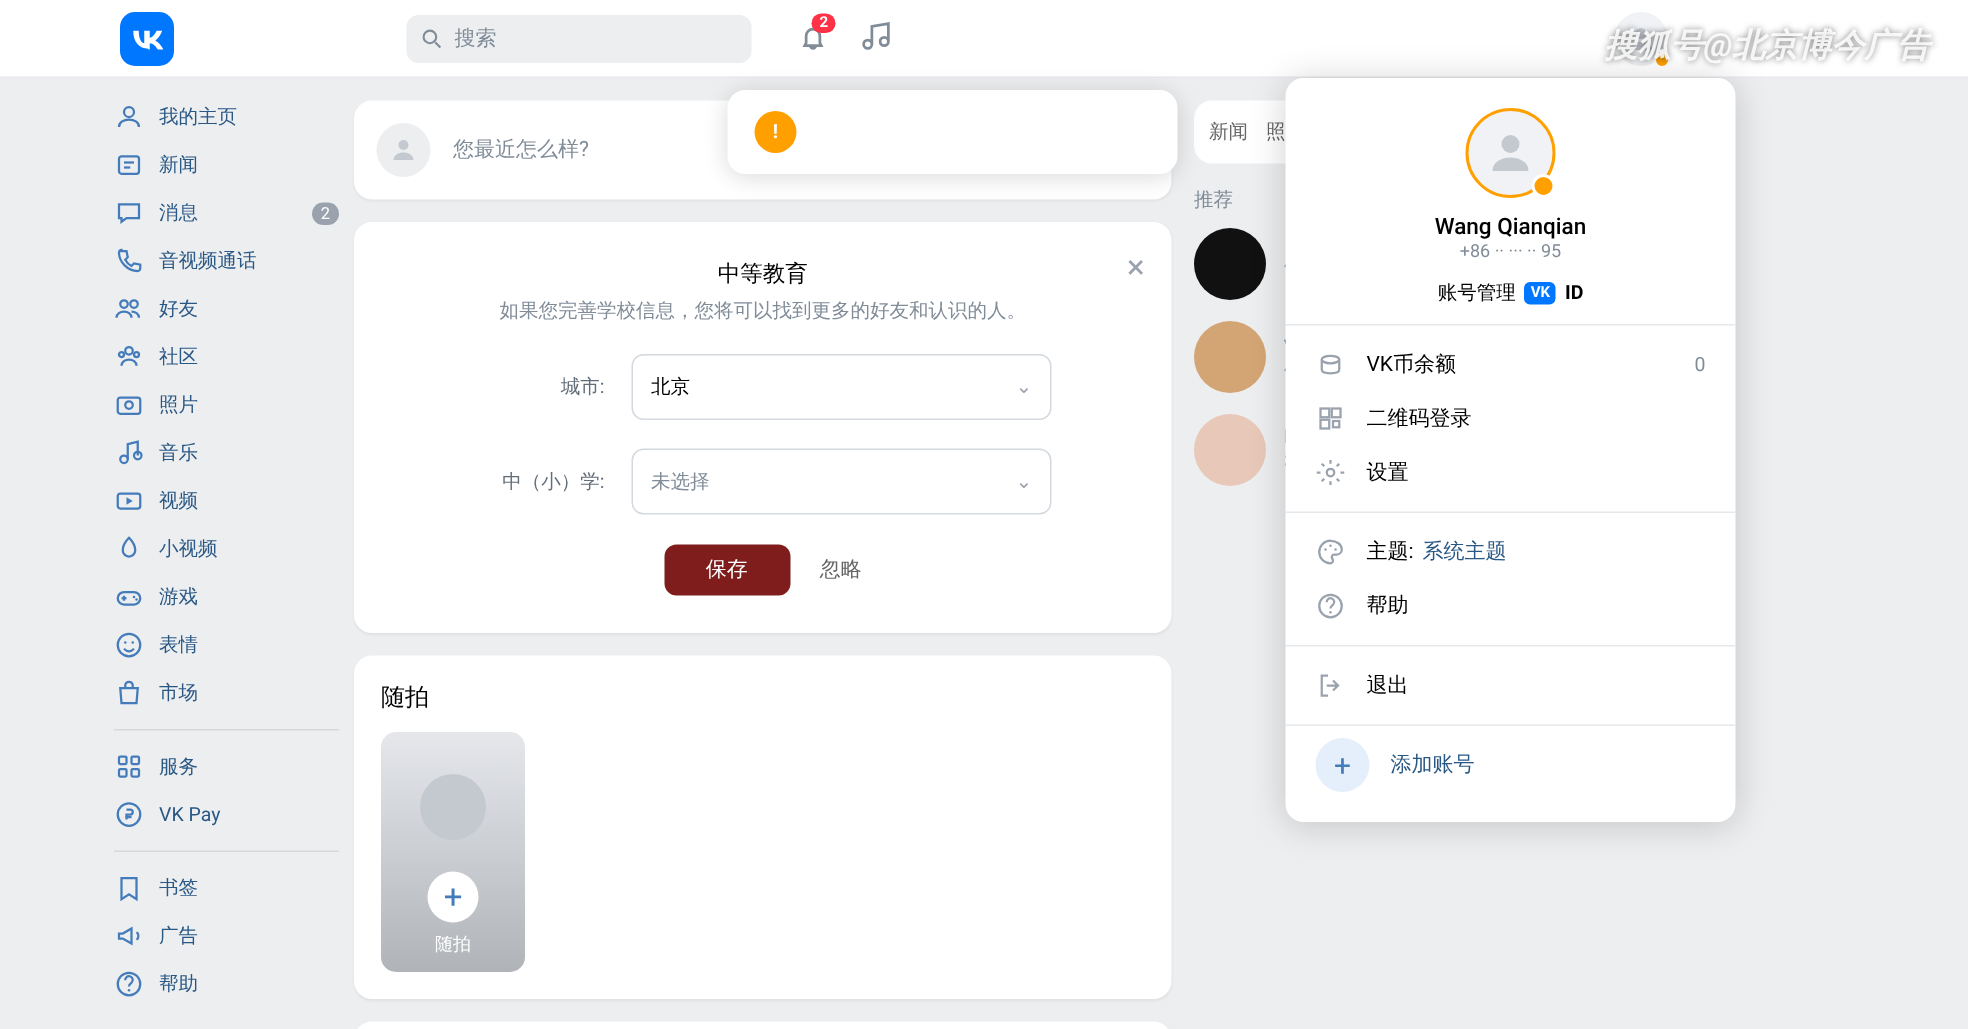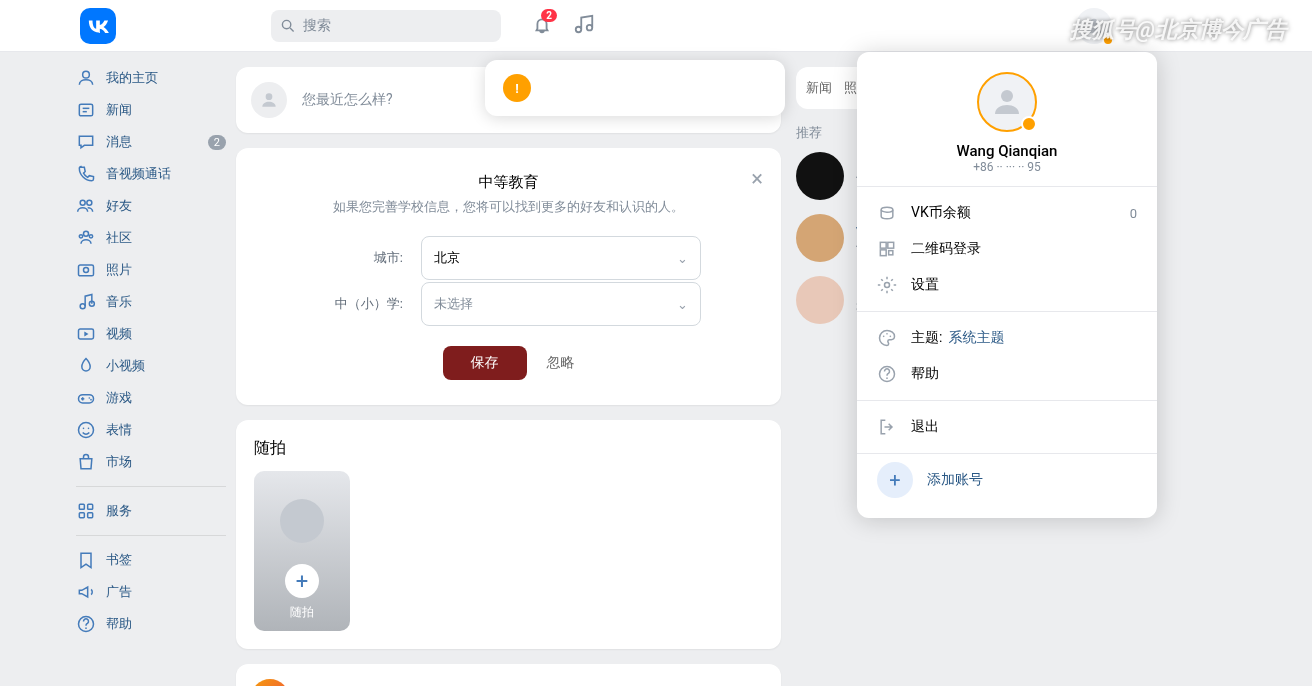--- a/index.html
+++ b/index.html
@@ -25,21 +25,21 @@
 .status-card { display: flex; align-items: center; padding: 15px; position: relative; }
 .status-avatar { width: 36px; height: 36px; border-radius: 50%; background: #edeef0; display: flex; align-items: center; justify-content: center; color: #b0b8c1; margin-right: 15px; }
 .status-input { color: #818c99; font-size: 14px; flex: 1; }
 .status-emoji { color: #ffa000; }
 .toast { position: absolute; top: 60px; left: 485px; background: #fff; border-radius: 12px; box-shadow: 0 2px 16px rgba(0,0,0,0.15); padding: 14px 18px; display: flex; align-items: center; gap: 14px; z-index: 80; width: 300px; font-size: 13px; color: #000; }
 .toast-icon { width: 28px; height: 28px; border-radius: 50%; background: #ffa000; color: #fff; display: flex; align-items: center; justify-content: center; font-weight: bold; flex-shrink: 0; }
 .edu-card { padding: 25px; position: relative; }
 .edu-close { position: absolute; top: 18px; right: 18px; color: #99a2ad; font-size: 22px; cursor: pointer; }
 .edu-title { text-align: center; font-size: 15px; color: #000; font-weight: 500; margin-bottom: 6px; }
 .edu-sub { text-align: center; font-size: 13px; color: #818c99; margin-bottom: 20px; }
-.edu-row { display: flex; align-items: center; margin-bottom: 2px; }
+.edu-row { display: flex; align-items: center; margin-bottom: 19px; }
 .edu-label { width: 160px; text-align: right; padding-right: 18px; font-size: 13px; color: #626d7a; }
 .edu-select { flex: 1; max-width: 280px; height: 44px; border: 1px solid #d3d9de; border-radius: 8px; padding: 0 12px; display: flex; align-items: center; justify-content: space-between; font-size: 13px; color: #000; }
 .edu-select.placeholder { color: #818c99; }
 .edu-actions { display: flex; justify-content: center; gap: 20px; margin-top: 20px; align-items: center; }
 .btn-primary { background: #7f1d1d; color: #fff; border: none; border-radius: 8px; padding: 8px 28px; font-size: 14px; cursor: pointer; }
 .btn-link { color: #656565; font-size: 14px; cursor: pointer; }
 .stories-card { padding: 18px; }
 .stories-title { font-size: 16px; font-weight: 500; margin-bottom: 12px; }
 .story { width: 96px; height: 160px; background: linear-gradient(#e5e7eb,#b0b4b9); border-radius: 10px; position: relative; display: flex; flex-direction: column; align-items: center; justify-content: flex-end; padding-bottom: 10px; }
 .story-head { position: absolute; top: 28px; width: 44px; height: 44px; background: #c4c9d0; border-radius: 50%; }
@@ -253,20 +253,29 @@
           <span class="icon">
             <svg width="20" height="20" viewBox="0 0 24 24">
               <rect x="4" y="4" width="6" height="6" rx="1" fill="none" stroke="currentColor" stroke-width="1.8"></rect>
               <rect x="14" y="4" width="6" height="6" rx="1" fill="none" stroke="currentColor" stroke-width="1.8"></rect>
               <rect x="4" y="14" width="6" height="6" rx="1" fill="none" stroke="currentColor" stroke-width="1.8"></rect>
               <rect x="14" y="14" width="6" height="6" rx="1" fill="none" stroke="currentColor" stroke-width="1.8"></rect>
             </svg>
           </span>
           <span>服务</span>
         </div>
+        <div class="nav-item">
+          <span class="icon">
+            <svg width="20" height="20" viewBox="0 0 24 24">
+              <circle cx="12" cy="12" r="9" fill="none" stroke="currentColor" stroke-width="1.8"></circle>
+              <path d="M10 8h3a2 2 0 010 4h-3v4M9 14h5" fill="none" stroke="currentColor" stroke-width="1.8"></path>
+            </svg>
+          </span>
+          <span>VK Pay</span>
+        </div>
       </div>
     <div class="nav-sep"></div>
     <div id="nav3">
         <div class="nav-item">
           <span class="icon">
             <svg width="20" height="20" viewBox="0 0 24 24">
               <path d="M6 4h12v17l-6-4-6 4z" fill="none" stroke="currentColor" stroke-width="1.8"></path>
             </svg>
           </span>
           <span>书签</span>
@@ -386,20 +395,25 @@
     <div class="pop-avatar">
       <svg width="36" height="36" viewBox="0 0 24 24">
           <circle cx="12" cy="8" r="4" fill="#c4c9d0"></circle>
           <path fill="#c4c9d0" d="M4 20c0-4 4-6 8-6s8 2 8 6z"></path>
         </svg>
       <div class="warn"></div>
     </div>
   </div>
   <div class="pop-name">Wang Qianqian</div>
   <div class="pop-phone">+86 ·· ··· ·· 95</div>
+  <div class="pop-manage">
+    <span>账号管理</span>
+    <span class="vkid-badge">VK</span>
+    <span style="font-weight:bold">ID</span>
+  </div>
   <div class="pop-sep"></div>
   <div id="pop-items">
       <div class="pop-item">
         <span class="picon">
           <svg width="20" height="20" viewBox="0 0 24 24">
             <ellipse cx="12" cy="8" rx="7" ry="3" fill="none" stroke="currentColor" stroke-width="1.8"></ellipse>
             <path d="M5 8v8c0 2 3 3 7 3s7-1 7-3V8" fill="none" stroke="currentColor" stroke-width="1.8"></path>
           </svg>
         </span>
         <span>VK币余额</span>

